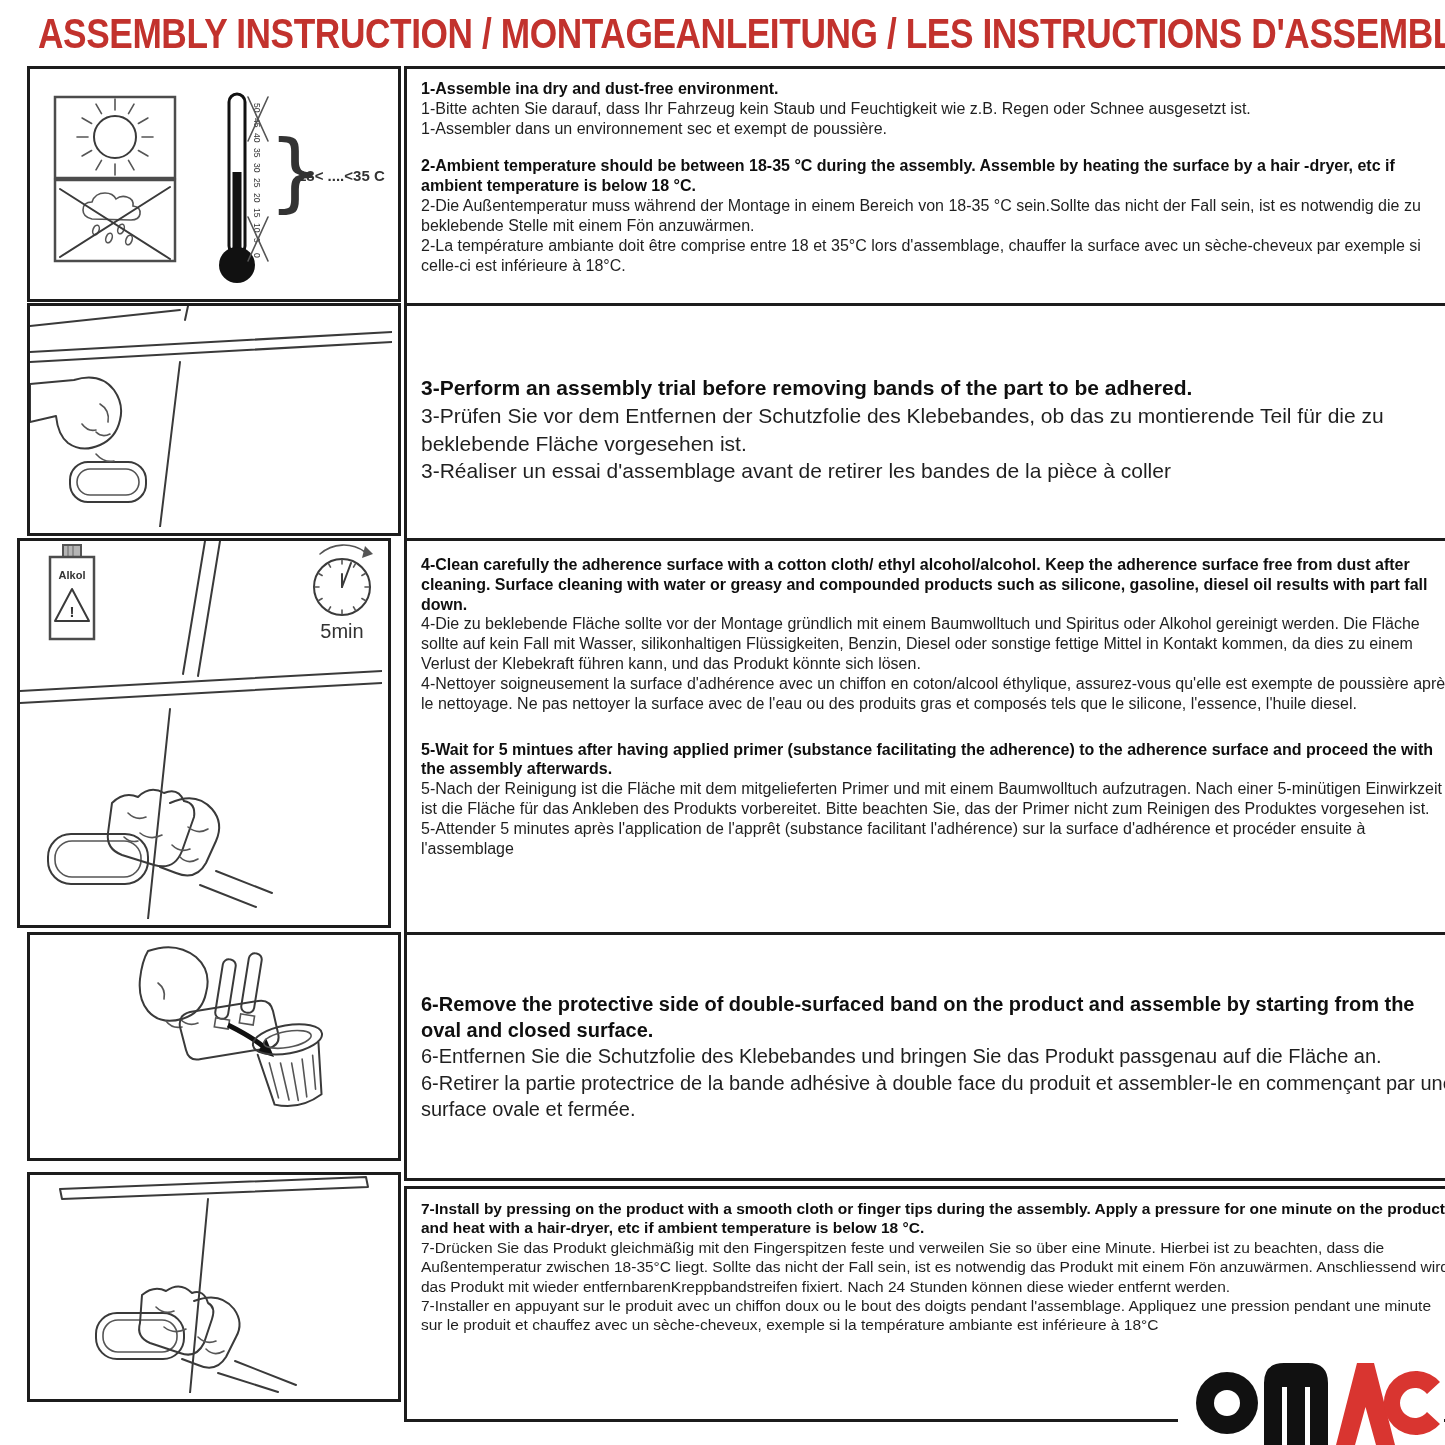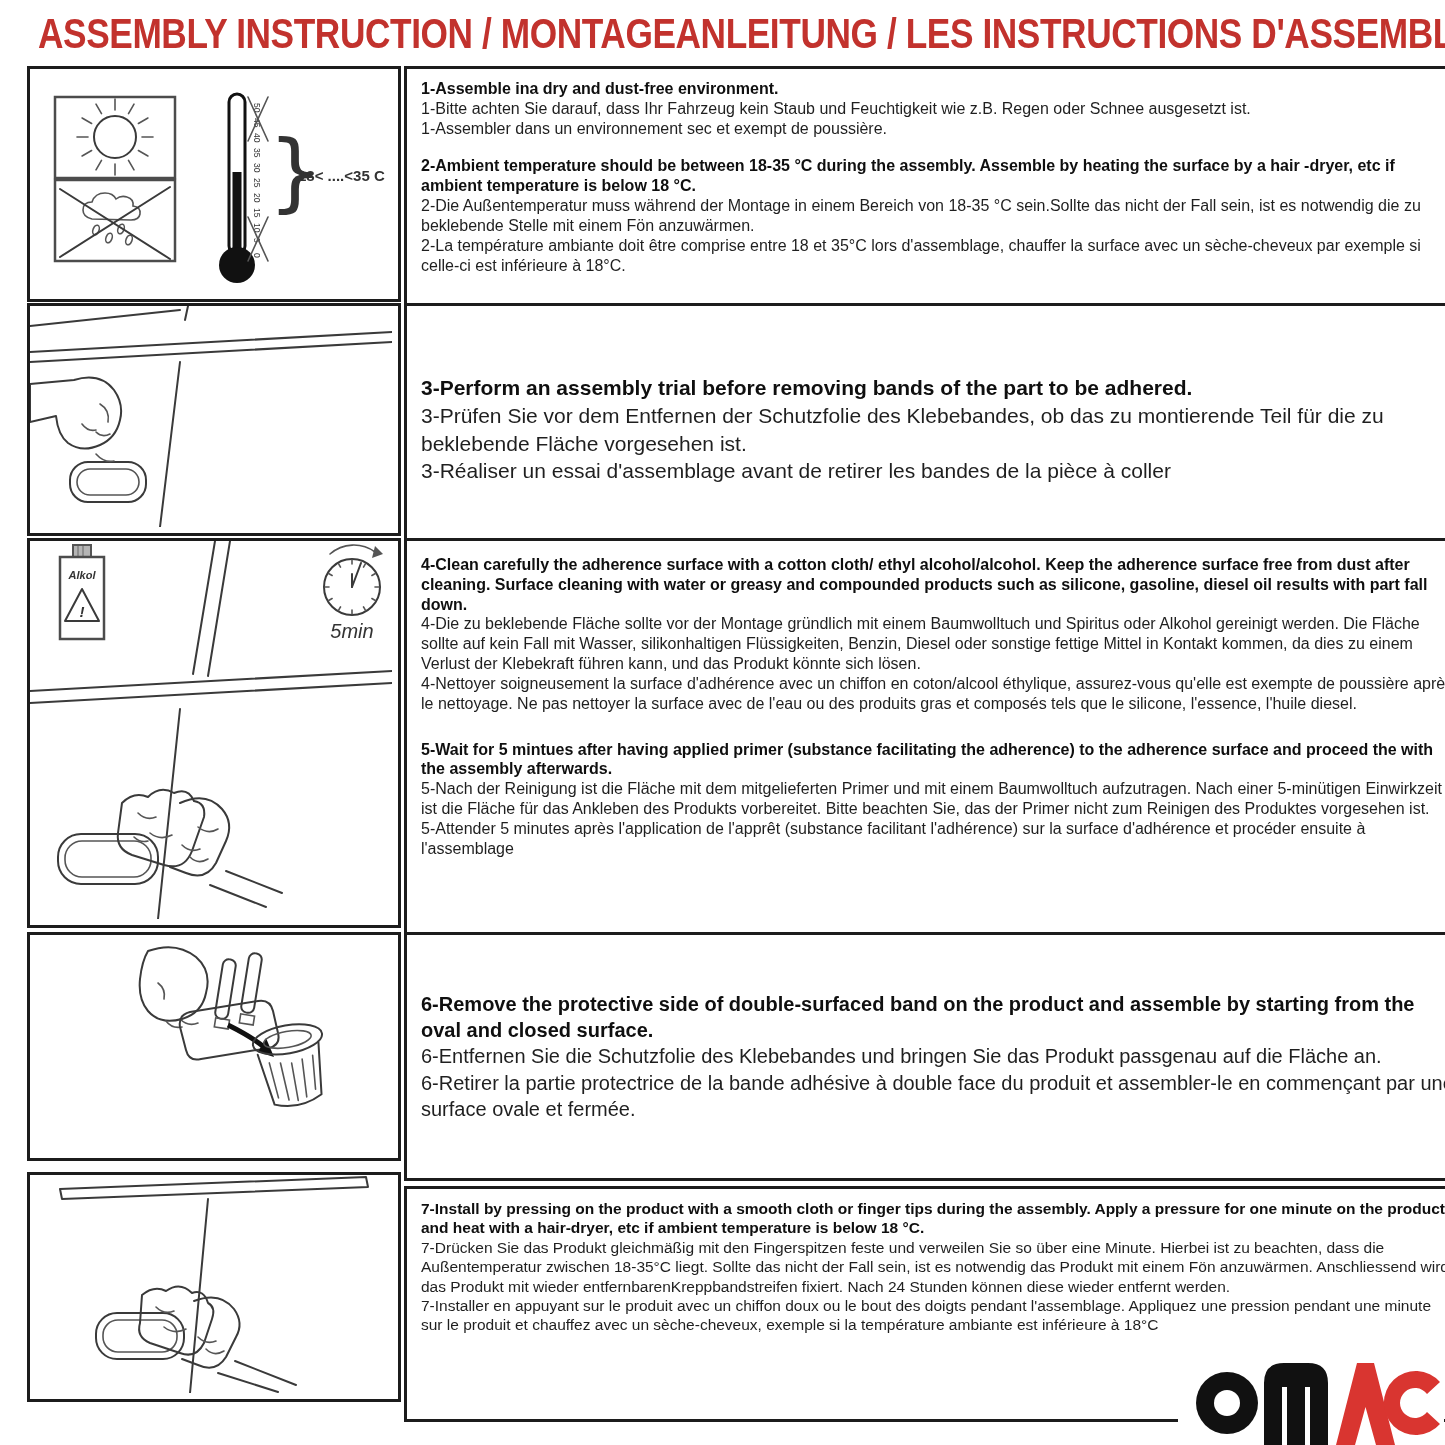--- a/index.html
+++ b/index.html
@@ -126,21 +126,21 @@
       <path class="lnthin" d="M66,148 Q74,157 84,155"></path>
     </g>
   </svg>
 </div>
 <div class="box txt fs21 vcenter" style="left:404px;top:303px;width:1033px;height:227px;">
   <p class="b">3-Perform an assembly trial before removing bands of the part to be adhered.</p>
   <p>3-Prüfen Sie vor dem Entfernen der Schutzfolie des Klebebandes, ob das zu montierende Teil für die zu beklebende Fläche vorgesehen ist.</p>
   <p>3-Réaliser un essai d'assemblage avant de retirer les bandes de la pièce à coller</p>
 </div>
 
-<div class="box illus" style="left:27px;top:538px;width:368px;height:384px;font-style:italic;">
+<div class="box illus" style="left:17px;top:538px;width:368px;height:384px;">
   <svg width="362" height="378" viewBox="0 0 362 378">
     <g class="ln">
       <path d="M185,0 L163,133"></path>
         <path d="M200,0 L178,135"></path>
       <path d="M0,150 L362,130"></path>
         <path d="M0,162 L362,142"></path>
       <path d="M150,168 L128,378"></path>
     </g>
     <g>
       <rect x="43" y="4" width="18" height="12" fill="#b5b5b5" stroke="#555" stroke-width="2"></rect>

